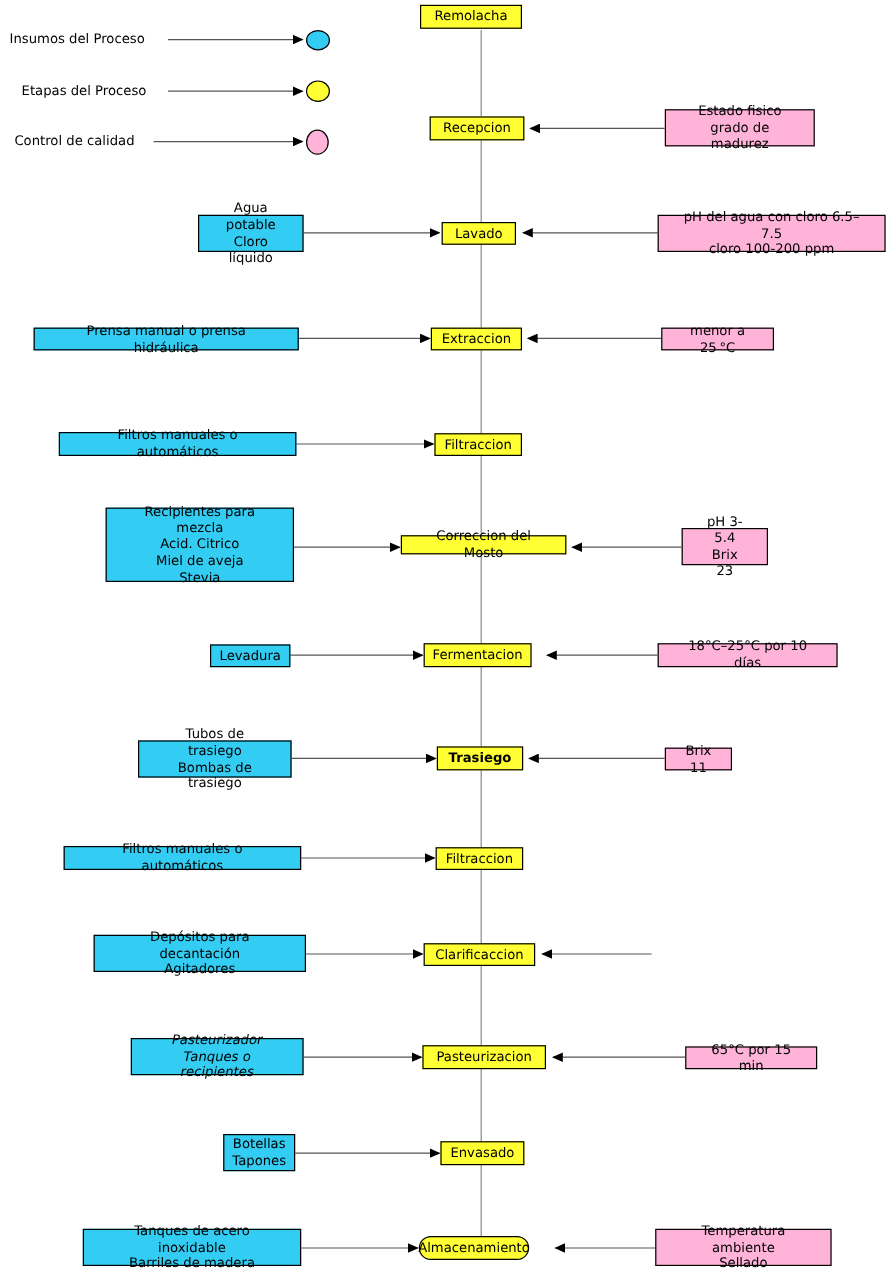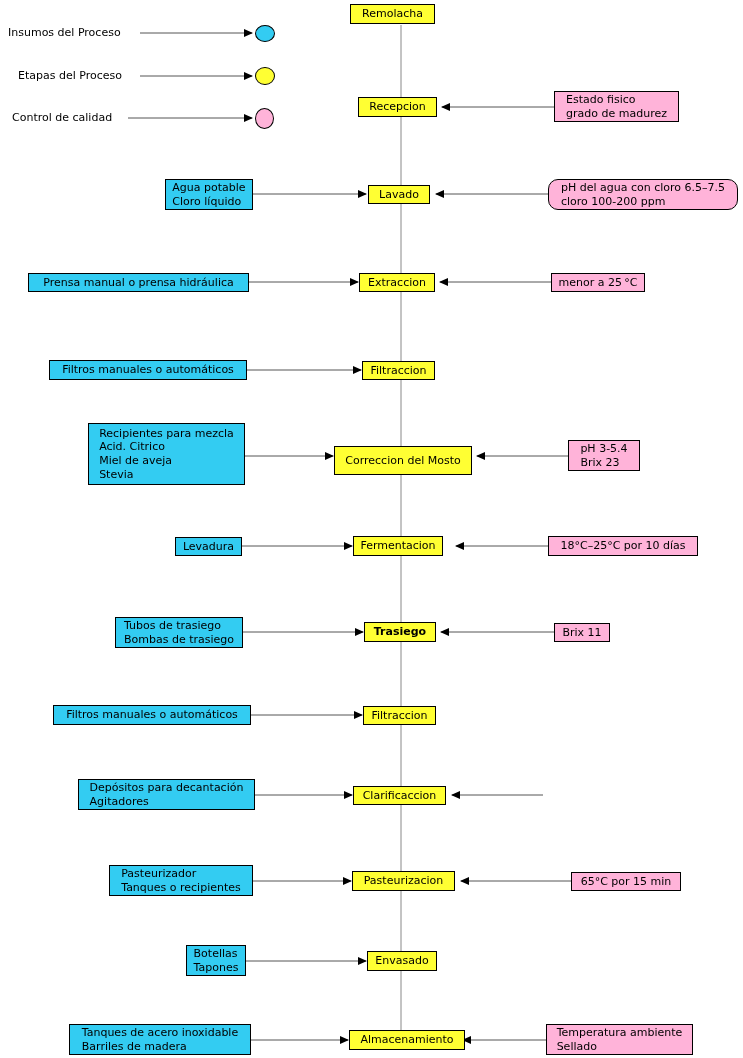--- a/index.html
+++ b/index.html
@@ -19,23 +19,23 @@
   #diagram {
     position: absolute;
     left: 0; top: 0;
     width: 743px;
     height: 1058px;
   }
   .node {
     position: absolute;
     box-sizing: border-box;
     border: 1px solid #000000;
-    text-align: left;
+    text-align: center;
     line-height: 1.25;
-    padding: 2px 4px;
+    padding: 2px 20px;
     white-space: pre-line;
     display: flex;
     align-items: center;
     justify-content: center;
     font-size: 11px;
   }
   .proc { background: #ffff33; }
   .input { background: #33ccf2; }
   .qc { background: #ffb3d9; }
   .legend-label {
@@ -109,53 +109,53 @@
 
   <div class="dot blue" style="left:255px; top:25px; width:20px; height:17px;"></div>
   <div class="dot yellow" style="left:255px; top:67px; width:20px; height:18px;"></div>
   <div class="dot pink" style="left:255px; top:108px; width:19px; height:21px;"></div>
 
   <div class="node proc" style="left:350px; top:4px; width:85px; height:20px;">Remolacha</div>
   <div class="node proc" style="left:358px; top:97px; width:79px; height:20px;">Recepcion</div>
   <div class="node proc" style="left:368px; top:185px; width:62px; height:19px;">Lavado</div>
   <div class="node proc" style="left:359px; top:273px; width:76px; height:19px;">Extraccion</div>
   <div class="node proc" style="left:362px; top:361px; width:73px; height:19px;">Filtraccion</div>
-  <div class="node proc" style="left:334px; top:446px; width:138px; height:29px;">Correccion del Mosto</div>
+  <div class="node proc" style="left:334px; top:446px; width:138px; height:16px;">Correccion del Mosto</div>
   <div class="node proc" style="left:353px; top:536px; width:90px; height:20px;">Fermentacion</div>
   <div class="node proc" style="left:364px; top:622px; width:72px; height:20px;font-weight:bold;">Trasiego</div>
   <div class="node proc" style="left:363px; top:706px; width:73px; height:19px;">Filtraccion</div>
   <div class="node proc" style="left:353px; top:786px; width:93px; height:19px;">Clarificaccion</div>
   <div class="node proc" style="left:352px; top:871px; width:103px; height:20px;">Pasteurizacion</div>
   <div class="node proc" style="left:367px; top:951px; width:70px; height:20px;">Envasado</div>
-  <div class="node proc" style="left:349px; top:1030px; width:116px; height:20px;">Almacenamiento</div>
+  <div class="node proc" style="left:349px; top:1030px; width:92px; height:20px;border-radius:10px;">Almacenamiento</div>
 
   <div class="node input" style="left:165px; top:179px; width:88px; height:31px;">Agua potable
 Cloro líquido</div>
   <div class="node input" style="left:28px; top:273px; width:221px; height:19px;">Prensa manual o prensa hidráulica</div>
   <div class="node input" style="left:49px; top:360px; width:198px; height:20px;">Filtros manuales o automáticos</div>
   <div class="node input" style="left:88px; top:423px; width:157px; height:62px;">Recipientes para mezcla
 Acid. Citrico
 Miel de aveja
 Stevia</div>
   <div class="node input" style="left:175px; top:537px; width:67px; height:19px;">Levadura</div>
   <div class="node input" style="left:115px; top:617px; width:128px; height:31px;">Tubos de trasiego
 Bombas de trasiego</div>
   <div class="node input" style="left:53px; top:705px; width:198px; height:20px;">Filtros manuales o automáticos</div>
   <div class="node input" style="left:78px; top:779px; width:177px; height:31px;">Depósitos para decantación
 Agitadores</div>
-  <div class="node input" style="left:109px; top:865px; width:144px; height:31px;">Pasteurizador
+  <div class="node input" style="left:109px; top:865px; width:144px; height:31px;font-style:italic;">Pasteurizador
 Tanques o recipientes</div>
   <div class="node input" style="left:186px; top:945px; width:60px; height:31px;">Botellas
 Tapones</div>
   <div class="node input" style="left:69px; top:1024px; width:182px; height:31px;">Tanques de acero inoxidable
 Barriles de madera</div>
 
   <div class="node qc" style="left:554px; top:91px; width:125px; height:31px;">Estado fisico
 grado de madurez</div>
-  <div class="node qc" style="left:548px; top:179px; width:190px; height:31px;border-radius:10px;">pH del agua con cloro 6.5–7.5
+  <div class="node qc" style="left:548px; top:179px; width:190px; height:31px;">pH del agua con cloro 6.5–7.5
 cloro 100-200 ppm</div>
   <div class="node qc" style="left:551px; top:273px; width:94px; height:19px;">menor a 25 °C</div>
   <div class="node qc" style="left:568px; top:440px; width:72px; height:31px;">pH 3-5.4
 Brix 23</div>
   <div class="node qc" style="left:548px; top:536px; width:150px; height:20px;">18°C–25°C por 10 días</div>
   <div class="node qc" style="left:554px; top:623px; width:56px; height:19px;">Brix 11</div>
   <div class="node qc" style="left:571px; top:872px; width:110px; height:19px;">65°C por 15 min</div>
   <div class="node qc" style="left:546px; top:1024px; width:147px; height:31px;">Temperatura ambiente
 Sellado</div>
 

